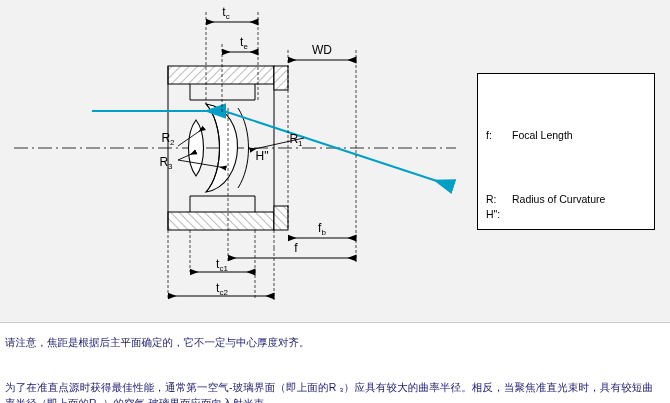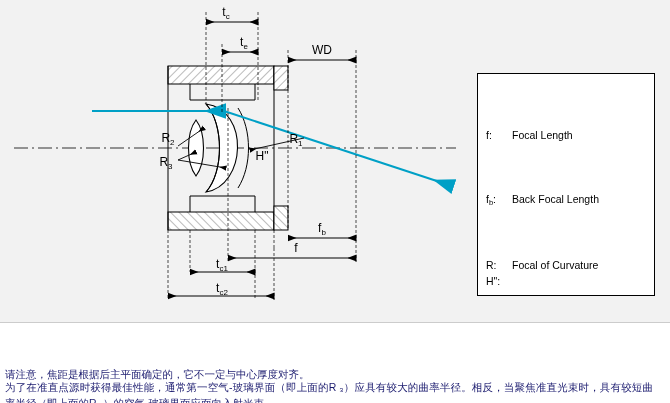--- a/index.html
+++ b/index.html
@@ -72,21 +72,21 @@
   }
   .note {
     position: absolute;
     left: 5px;
     width: 648px;
     font-size: 10.5px;
     line-height: 16px;
     color: #1a1a6e;
     text-align: justify;
   }
-  #note-1 { top: 12px; margin-top: 32px; }
+  #note-1 { top: 12px; }
   #note-2 { top: 57px; }
   .divider {
     position: absolute;
     left: 0;
     top: 0;
     width: 670px;
     height: 1px;
     background: #cccccc;
   }
   text { font-family: "Liberation Sans", sans-serif; }
@@ -231,26 +231,22 @@
         </text>
       </g>
     </svg>
 
     <div class="legend-box">
       <div class="legend-row">
         <span class="legend-sym">f:</span>
         <span class="legend-def">Focal Length</span>
       </div>
       <div class="legend-row">
-        <span class="legend-sym">f<sub>b</sub>:</span>
-        <span class="legend-def">Back Focal Length</span>
-      </div>
-      <div class="legend-row">
         <span class="legend-sym">R:</span>
-        <span class="legend-def">Focal of Curvature</span>
+        <span class="legend-def">Radius of Curvature</span>
       </div>
       <div class="legend-row">
         <span class="legend-sym">H":</span>
       </div>
     </div>
   </div>
 
   <div id="notes-area">
     <div class="divider"></div>
     <div class="note" id="note-1">请注意，焦距是根据后主平面确定的，它不一定与中心厚度对齐。</div>

